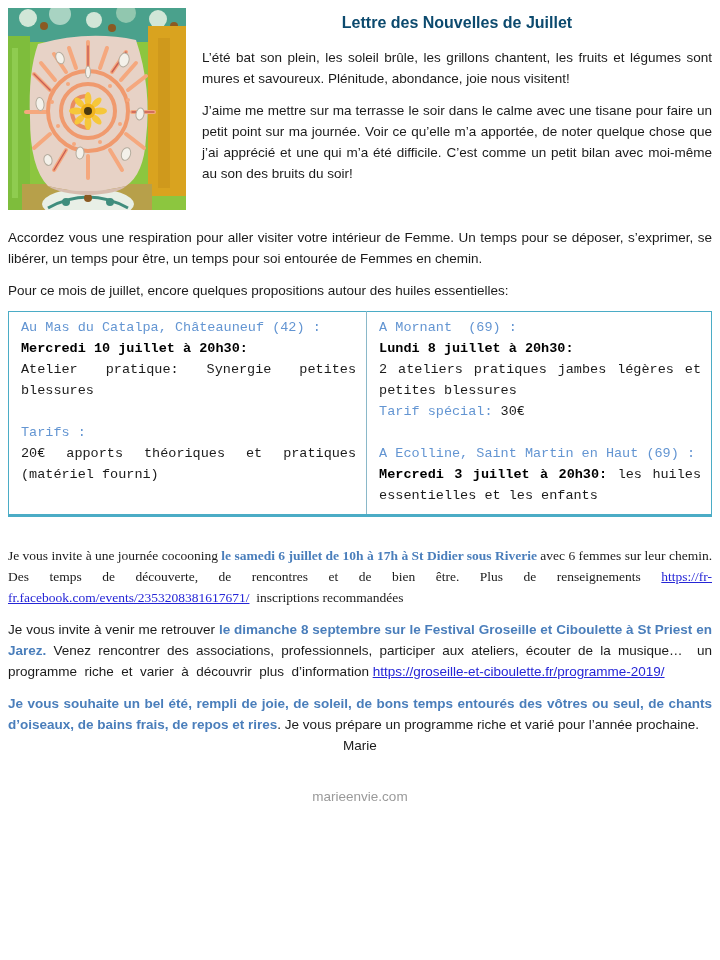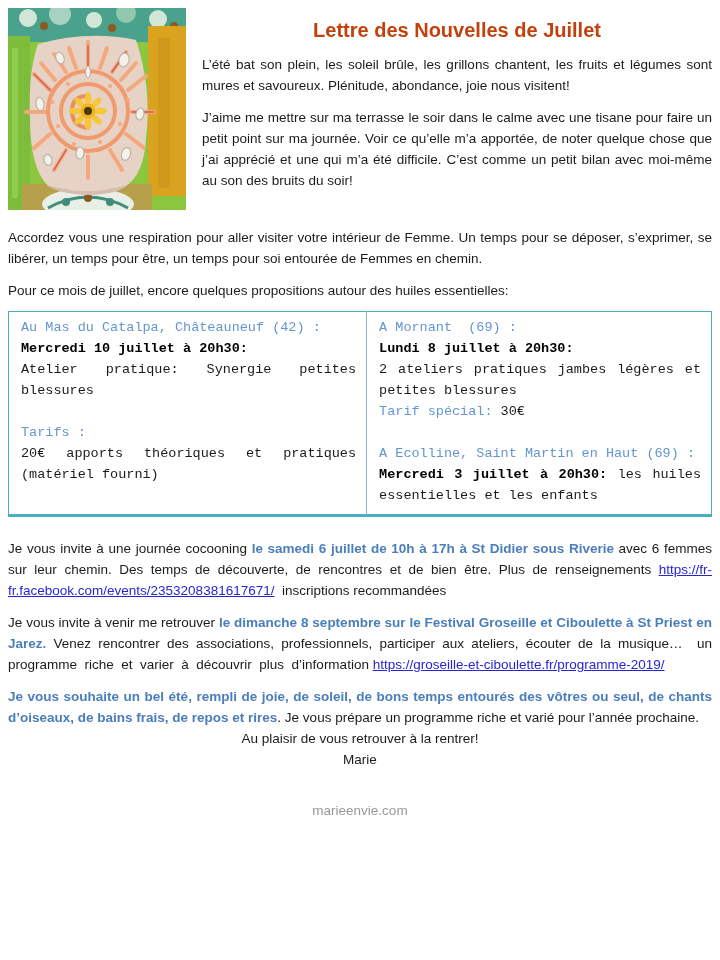--- a/index.html
+++ b/index.html
@@ -13,26 +13,26 @@
     color:#1b1b1b;
     overflow:hidden;
     box-sizing:border-box;
     padding:8px 8px 0 8px;
   }
   .top-section{display:flex;align-items:flex-start;}
   .hero{width:178px;height:202px;flex:0 0 178px;overflow:hidden;}
   .hero svg{display:block;}
   .top-right{flex:1;padding-left:16px;}
   .page-title{
-    font-size:20px;font-weight:700;text-align:center;
-    margin:9px 0 0 0;color:#c2410c;line-height:26px;
+    font-size:16px;font-weight:700;text-align:center;
+    margin:2px 0 0 0;color:#0c4a6e;line-height:26px;
   }
   .para{margin:0;text-align:justify;}
   .mt{margin-top:11px;}
-  .mt-half{margin-top:21px;}
+  .mt-half{margin-top:28px;font-family:Liberation Serif, serif;}
   .content{margin-top:17px;}
   .run{white-space:pre-wrap;}
   .run-normal{color:#1b1b1b;}
   .run-bold{color:#000000;font-weight:700;}
   .run-bluebold{color:var(--accent-blue,#4a7ebb);font-weight:700;}
   .run-lightblue{color:var(--light-blue,#6395d2);}
   .run-link{color:var(--link-blue,#2222dd);text-decoration:underline;cursor:pointer;}
   a.run-link{color:var(--link-blue,#2222dd);}
   .workshops-table{
     width:100%;
@@ -192,21 +192,20 @@
           <div class="cell-line"><span class="run run-bold">Mercredi 3 juillet à 20h30:</span><span class="run run-normal"> les huiles essentielles et les enfants</span></div>
         </td>
       </tr>
     </tbody>
       </table>
 
     <p class="para mt-half"><span class="run run-normal">Je vous invite à une journée cocooning </span><span class="run run-bluebold">le samedi 6 juillet de 10h à 17h à St Didier sous Riverie</span><span class="run run-normal"> avec 6 femmes sur leur chemin. Des temps de découverte, de rencontres et de bien être. Plus de renseignements </span><a class="run run-link">https://fr-fr.facebook.com/events/2353208381617671/</a><span class="run run-normal">  inscriptions recommandées</span></p>
     <p class="para mt"><span class="run run-normal">Je vous invite à venir me retrouver </span><span class="run run-bluebold">le dimanche 8 septembre sur le Festival Groseille et Ciboulette à St Priest en Jarez.</span><span class="run run-normal"> Venez rencontrer des associations, professionnels, participer aux ateliers, écouter de la musique…  un  programme  riche  et  varier  à  découvrir  plus  d’information </span><a class="run run-link">https://groseille-et-ciboulette.fr/programme-2019/</a></p>
     <p class="para mt"><span class="run run-bluebold">Je vous souhaite un bel été, rempli de joie, de soleil, de bons temps entourés des vôtres ou seul, de chants d’oiseaux, de bains frais, de repos et rires</span><span class="run run-normal">. Je vous prépare un programme riche et varié pour l’année prochaine.</span></p>
 
-    <p class="para center">Au plaisir de vous retrouver à la rentrer!</p>
     <p class="para center">Marie</p>
 
     <div class="footer">
       <div>marieenvie.com</div>
     </div>
   </div>
 
 </div>
 
 </body></html>

